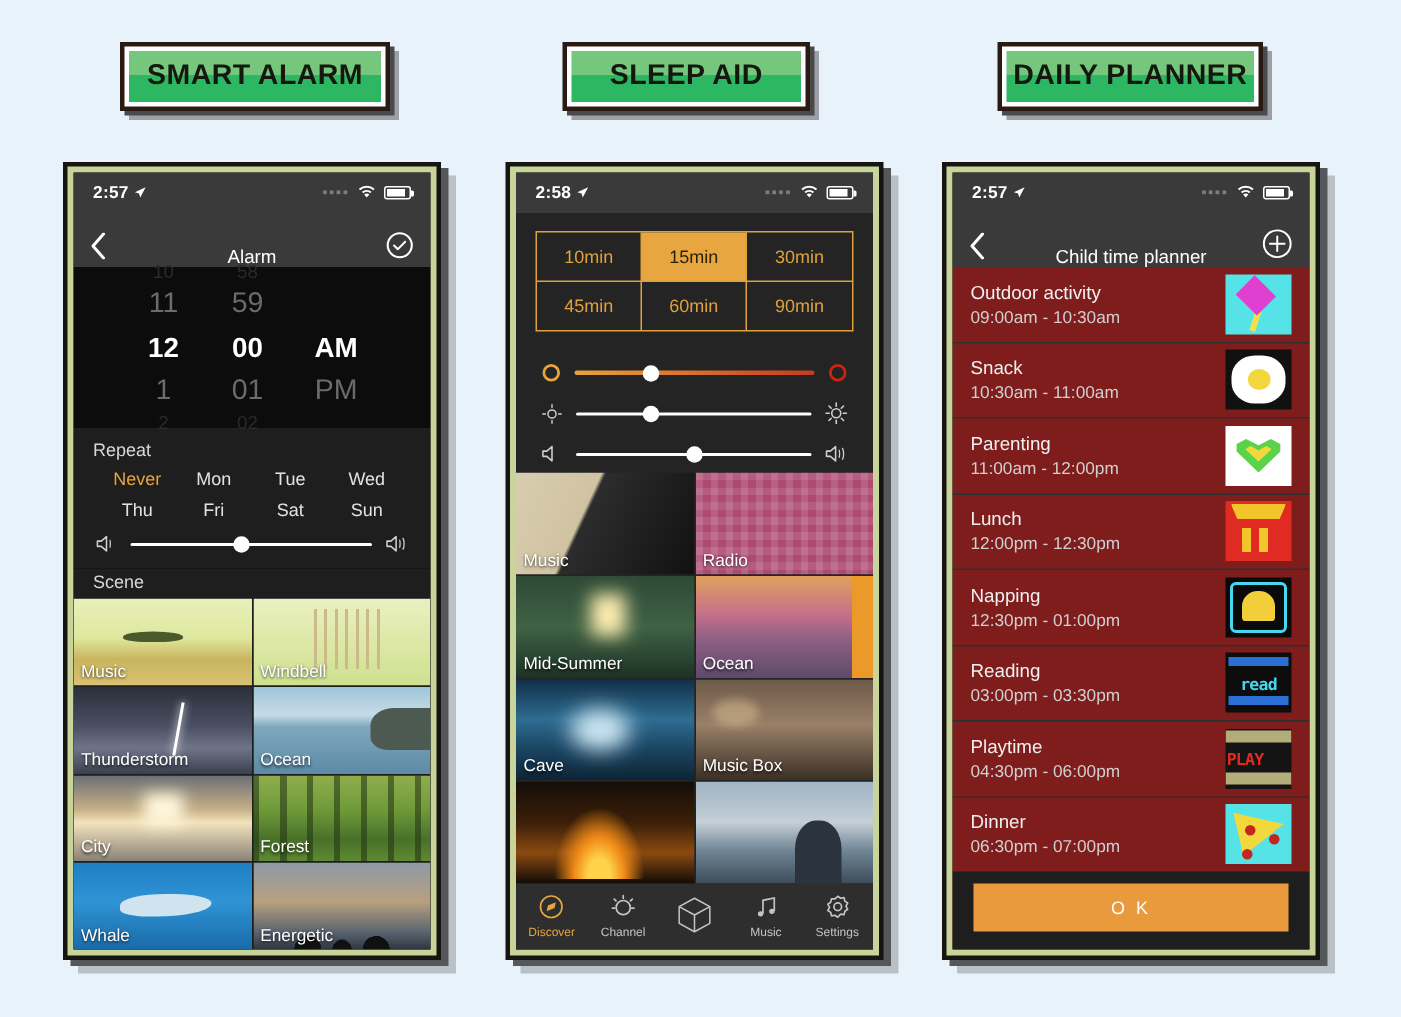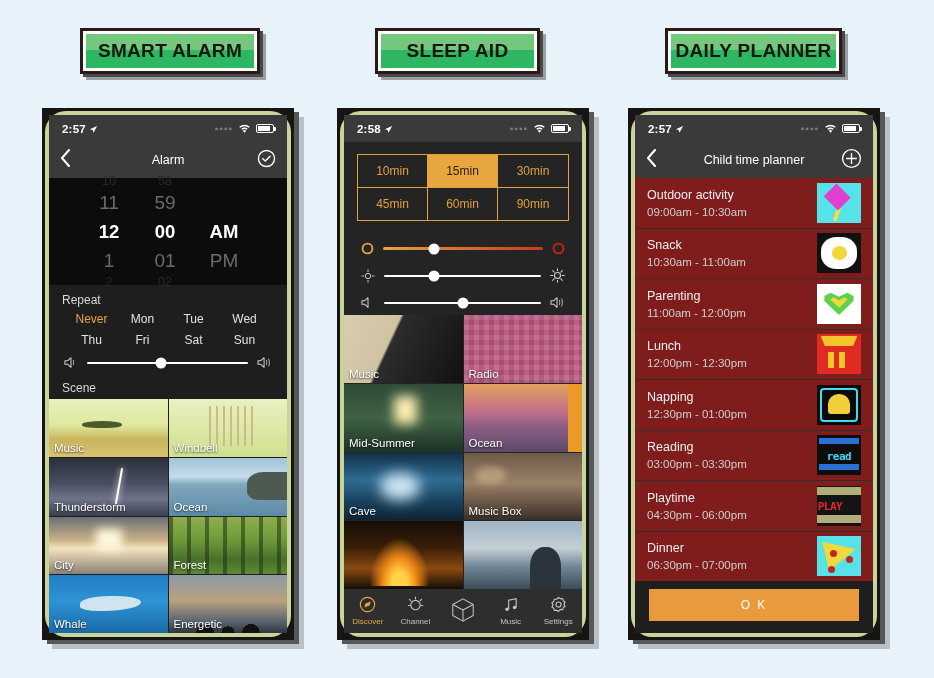--- a/index.html
+++ b/index.html
@@ -42,21 +42,21 @@
   }
   .ph-shadow2{
     position:absolute; left:5px; top:4px; width:252px; height:532px;
     background:#55585a;
   }
   .ph-outer{
     position:absolute; left:0; top:0; width:252px; height:532px;
     background:#171512; padding:3px;
   }
   .ph-olive{
-    width:100%; height:100%; background:#c9d49a; padding:4px;border-radius:21px;
+    width:100%; height:100%; background:#c9d49a; padding:4px;
   }
   .screen{
     width:100%; height:100%; background:#000; overflow:hidden;
     position:relative; display:flex; flex-direction:column;
   }
 
   
   .statusbar{
     height:27px; background:#3a3a3a; display:flex; align-items:center;
     padding:0 13px; flex:0 0 auto;
@@ -70,21 +70,21 @@
     position:relative; display:inline-block;
   }
   .batt::after{
     content:''; position:absolute; right:-3px; top:2.2px; width:1.6px;height:4px;
     background:#fff; border-radius:0 1px 1px 0;
   }
   .batt i{ position:absolute; left:1px; top:1px; bottom:1px; width:76%; background:#fff; display:block;}
 
   
   .navbar{
-    height:36px; background:#3a3a3a; display:flex; align-items:center;
+    height:36px; background:#3a3a3a; display:flex; align-items:flex-end;
     padding:0 11px; flex:0 0 auto; position:relative;
   }
   .nav-title{
     position:absolute; left:0; right:0; text-align:center; color:#fff;
     font-size:12.5px; pointer-events:none;
   }
   .nav-left, .nav-right{ position:relative; z-index:2; display:flex; align-items:center;}
   .nav-right{ margin-left:auto; }
   .chev{ color:#fff; }
 

